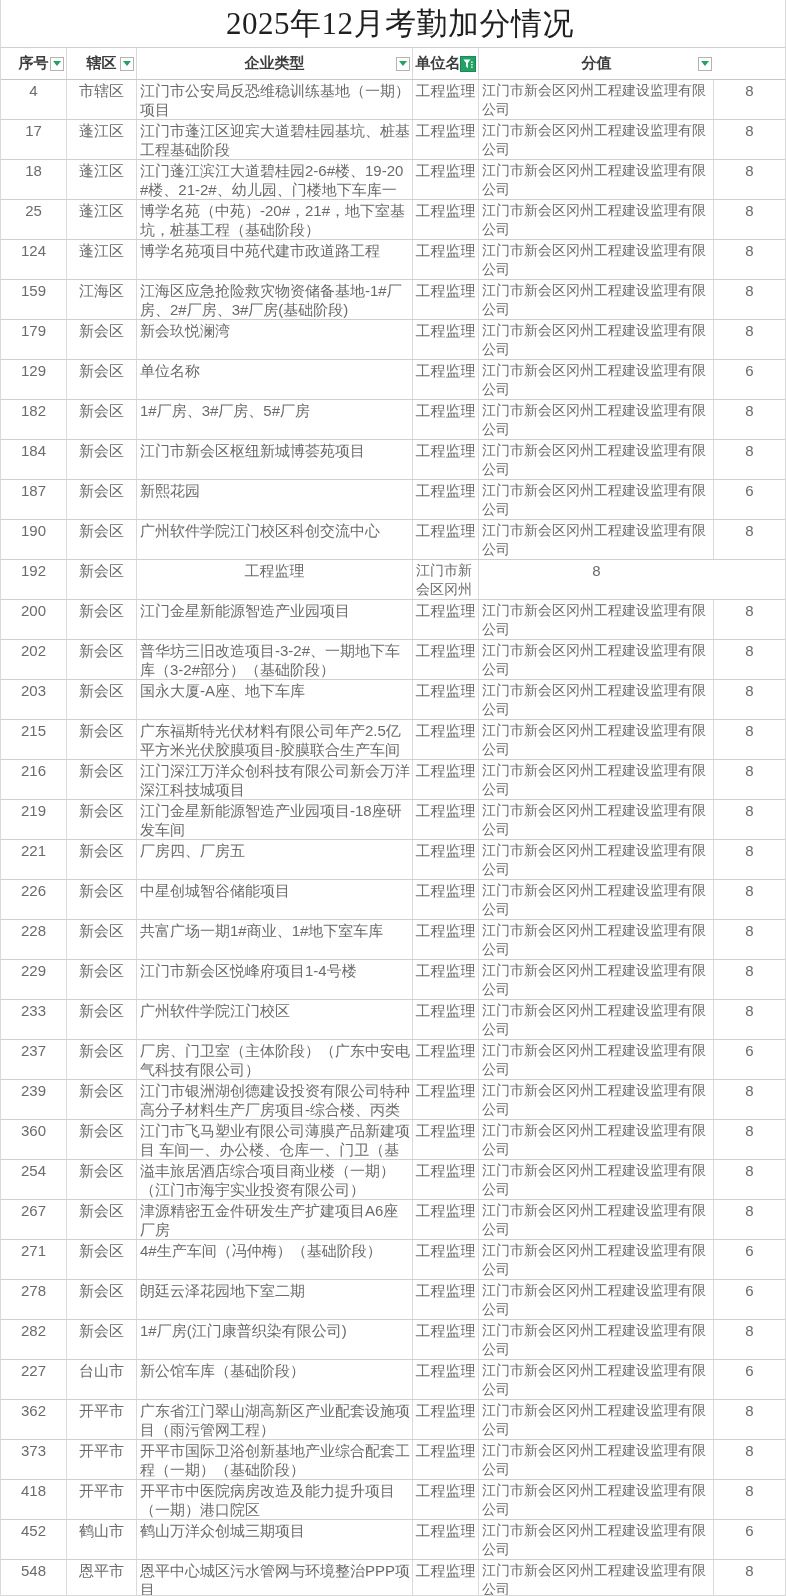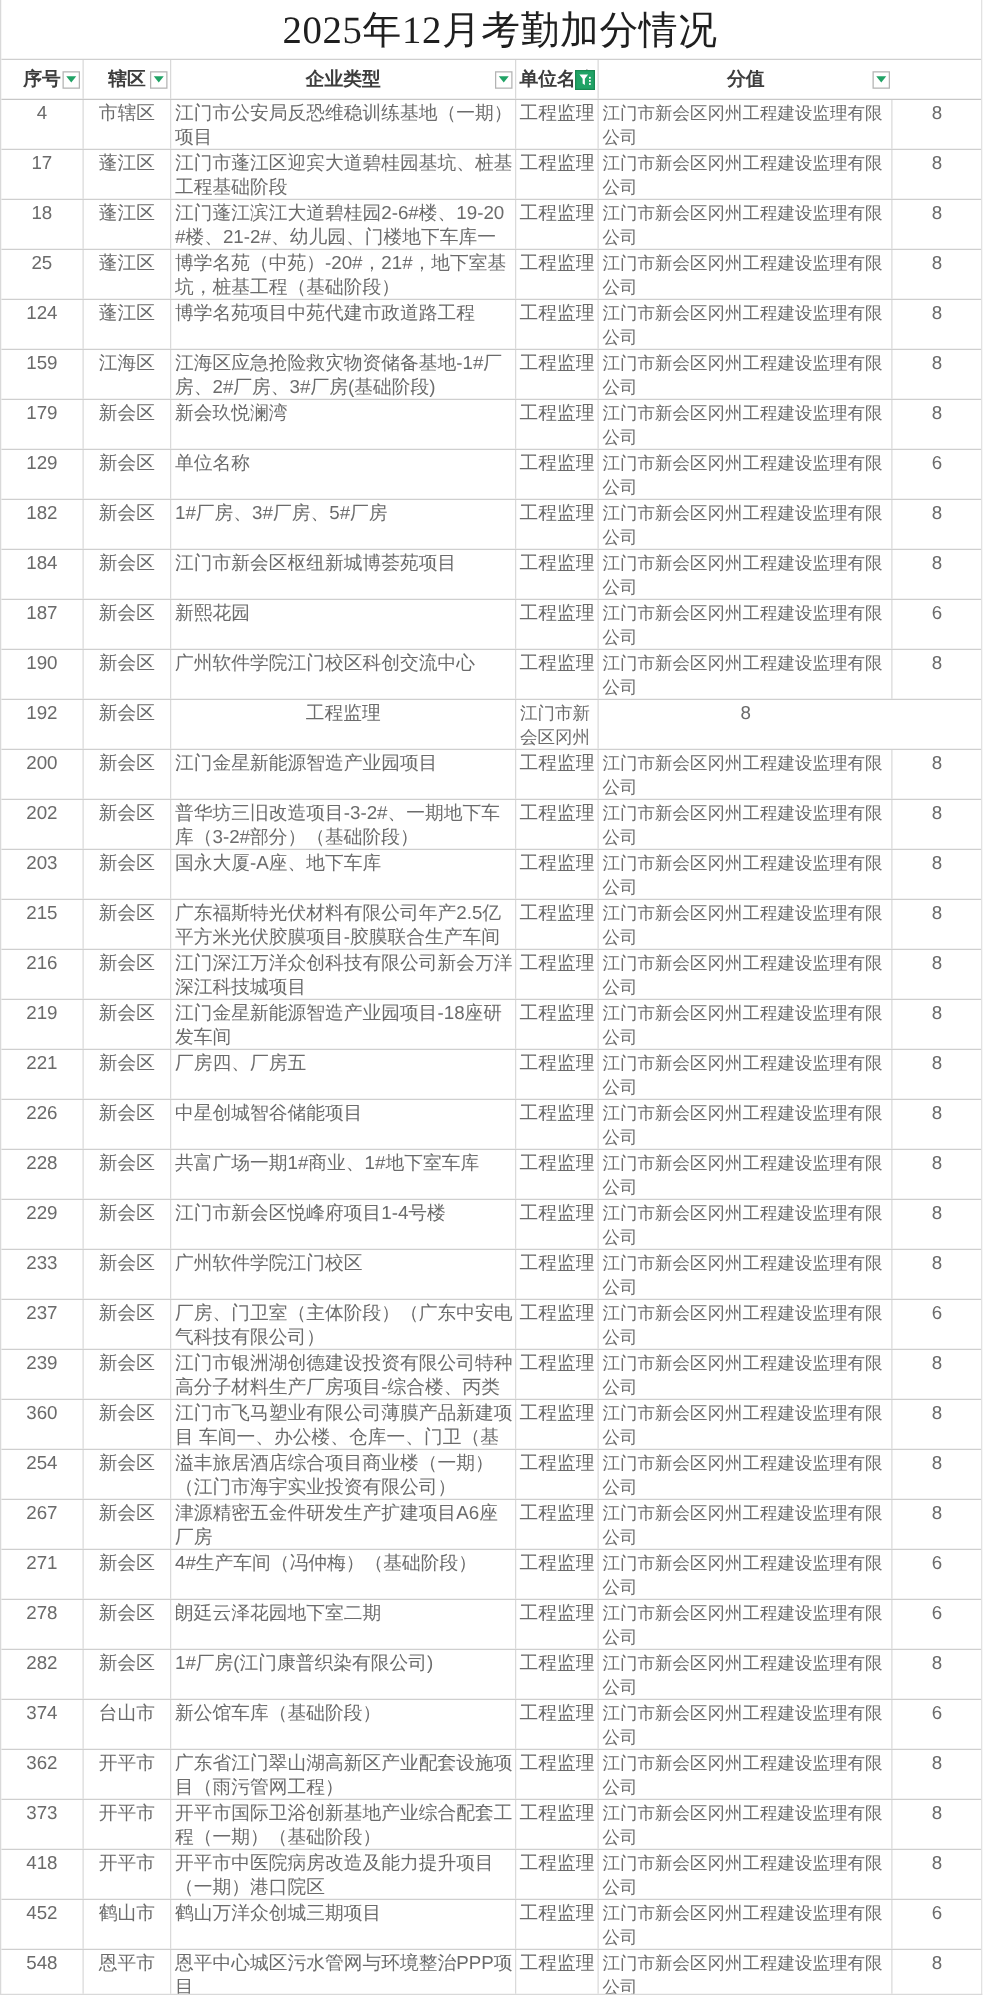--- a/index.html
+++ b/index.html
@@ -319,21 +319,21 @@
       </div>
       <div class="grid row">
         <div class="cell c0">282</div>
         <div class="cell c1">新会区</div>
         <div class="cell c2">1#厂房(江门康普织染有限公司)</div>
         <div class="cell c3">工程监理</div>
         <div class="cell c4">江门市新会区冈州工程建设监理有限公司</div>
         <div class="cell c5">8</div>
       </div>
       <div class="grid row">
-        <div class="cell c0">374</div>
+        <div class="cell c0">227</div>
         <div class="cell c1">台山市</div>
         <div class="cell c2">新公馆车库（基础阶段）</div>
         <div class="cell c3">工程监理</div>
         <div class="cell c4">江门市新会区冈州工程建设监理有限公司</div>
         <div class="cell c5">6</div>
       </div>
       <div class="grid row">
         <div class="cell c0">362</div>
         <div class="cell c1">开平市</div>
         <div class="cell c2">广东省江门翠山湖高新区产业配套设施项目（雨污管网工程）</div>

